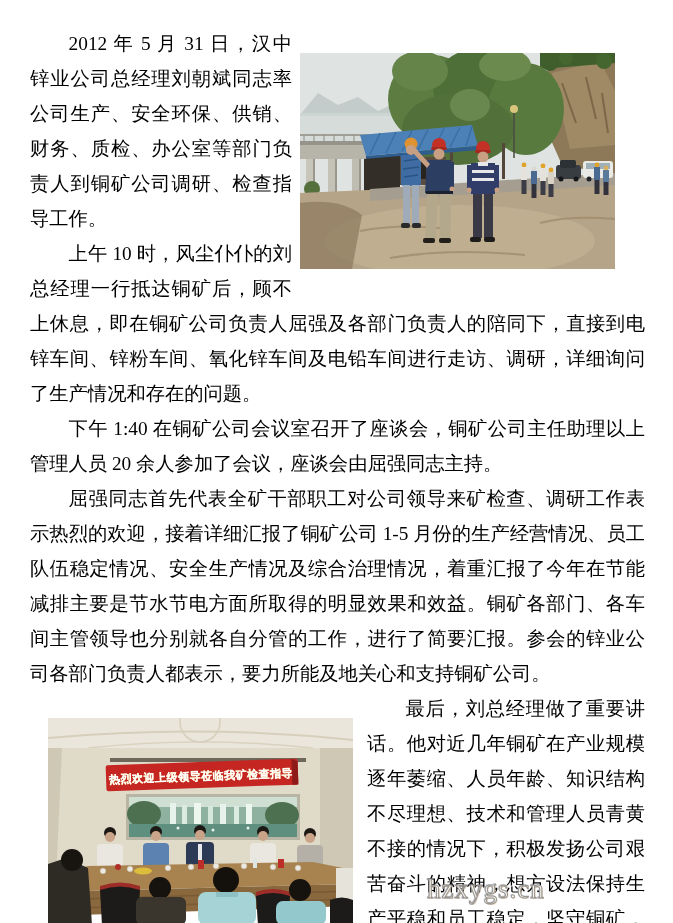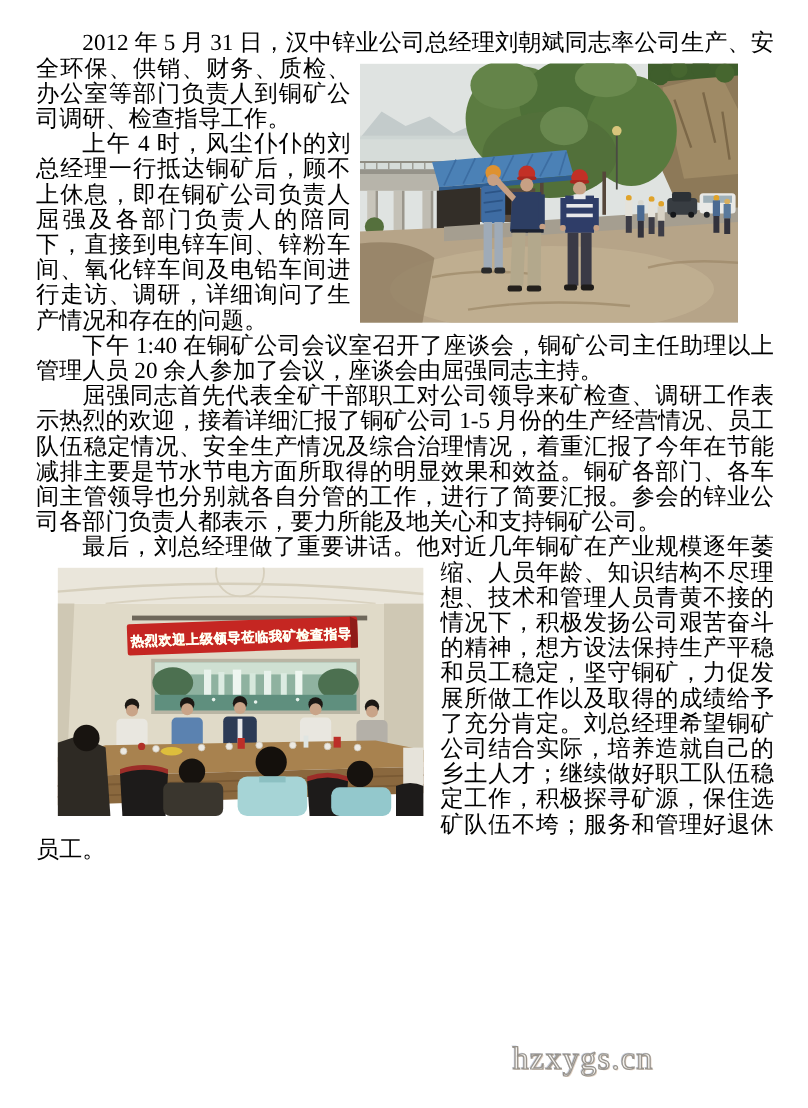--- a/index.html
+++ b/index.html
@@ -4,21 +4,21 @@
 <style>
   html,body{margin:0;padding:0;background:#ffffff;}
   .page{
     position:relative;
     width:673px;height:923px;
     box-sizing:border-box;
     background:#ffffff;
     padding:26px 28px 0 30px;
     font-family:"Liberation Serif","DejaVu Serif",serif;
     font-size:19.3px;
-    line-height:21px;
+    line-height:35px;
     color:#000000;
     overflow:hidden;
   }
   .article{width:615px;}
   .para{
     margin:0;
     text-align:justify;
     text-indent:2em;
     word-break:break-all;
   }
@@ -217,21 +217,21 @@
               <rect x="170" y="184" width="11" height="5" rx="2" fill="#1e1c1a"></rect>
               <rect x="184" y="184" width="11" height="5" rx="2" fill="#1e1c1a"></rect>
             </g>
           </g>
         </svg>
       </span>
       <span>2012 年 5 月 31 日，汉中锌业公司总经理刘朝斌同志率公司生产、安全环保、供销、财务、质检、办公室等部门负责人到铜矿公司调研、检查指导工作。</span>
     </div>
 
     <div class="para">
-      <span>上午 4 时，风尘仆仆的刘总经理一行抵达铜矿后，顾不上休息，即在铜矿公司负责人屈强及各部门负责人的陪同下，直接到电锌车间、锌粉车间、氧化锌车间及电铅车间进行走访、调研，详细询问了生产情况和存在的问题。</span>
+      <span>上午 10 时，风尘仆仆的刘总经理一行抵达铜矿后，顾不上休息，即在铜矿公司负责人屈强及各部门负责人的陪同下，直接到电锌车间、锌粉车间、氧化锌车间及电铅车间进行走访、调研，详细询问了生产情况和存在的问题。</span>
     </div>
 
     <div class="para">
       <span>下午 1:40 在铜矿公司会议室召开了座谈会，铜矿公司主任助理以上管理人员 20 余人参加了会议，座谈会由屈强同志主持。</span>
     </div>
 
     <div class="para">
       <span>屈强同志首先代表全矿干部职工对公司领导来矿检查、调研工作表示热烈的欢迎，接着详细汇报了铜矿公司 1-5 月份的生产经营情况、员工队伍稳定情况、安全生产情况及综合治理情况，着重汇报了今年在节能减排主要是节水节电方面所取得的明显效果和效益。铜矿各部门、各车间主管领导也分别就各自分管的工作，进行了简要汇报。参会的锌业公司各部门负责人都表示，要力所能及地关心和支持铜矿公司。</span>
     </div>
 

